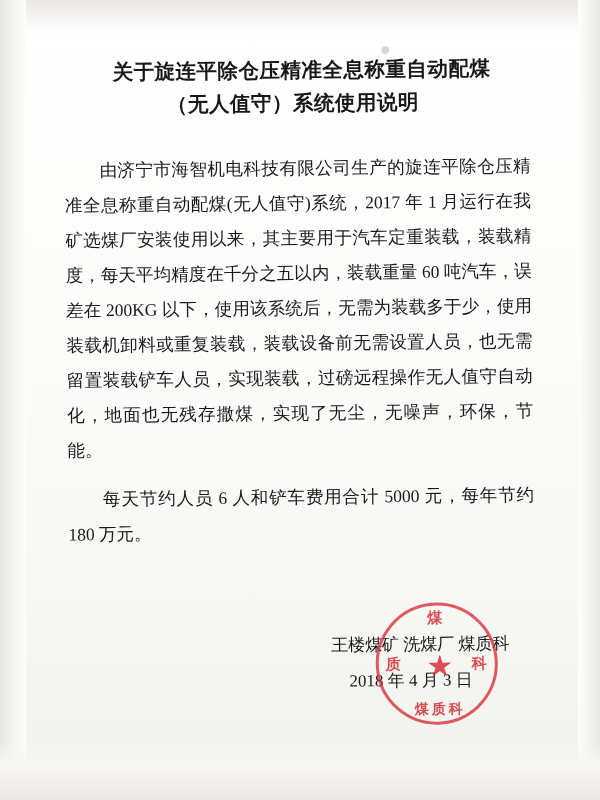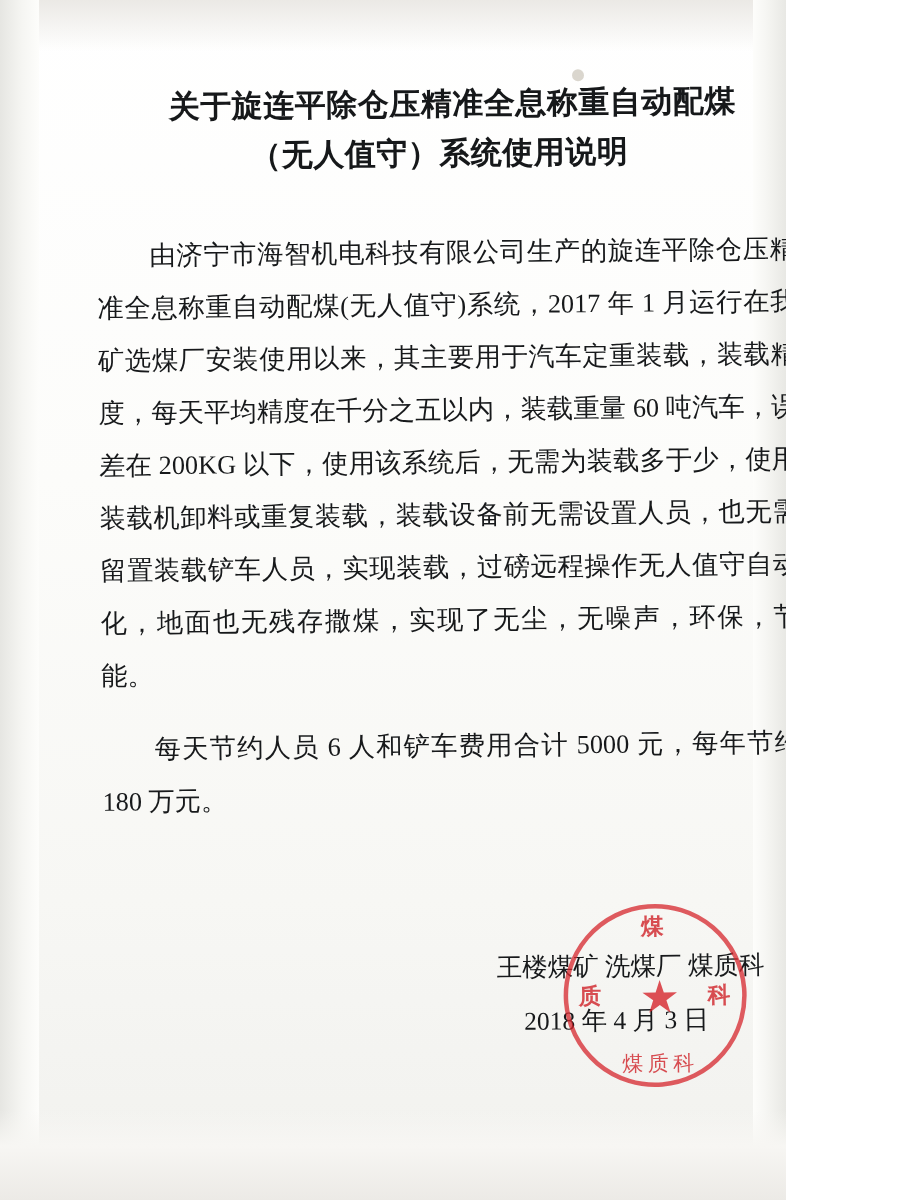--- a/index.html
+++ b/index.html
@@ -8,21 +8,21 @@
   }
   body {
     width: 600px;
     height: 800px;
     background: #ffffff;
     font-family: "Liberation Serif", "DejaVu Serif", serif;
     overflow: hidden;
   }
   .page {
     position: relative;
-    width: 524px;
+    width: 600px;
     height: 800px;
     background: #fde047;
     overflow: hidden;
   }
   
   .sheet {
     position: absolute;
     left: 0;
     top: 0;
     width: 600px;
@@ -154,21 +154,21 @@
     font-family: "Liberation Serif", "DejaVu Serif", serif;
     white-space: nowrap;
   }
   .stamp-bottom {
     position: absolute;
     left: 50%;
     bottom: 12px;
     transform: translateX(-50%);
     color: rgba(207, 34, 40, 0.8);
     font-size: 14px;
-    font-weight: normal;
+    font-weight: bold;
     letter-spacing: 3px;
     white-space: nowrap;
   }
   .watermark-dot {
     position: absolute;
     left: 330px;
     top: 47px;
     width: 8px;
     height: 8px;
     border-radius: 50%;

